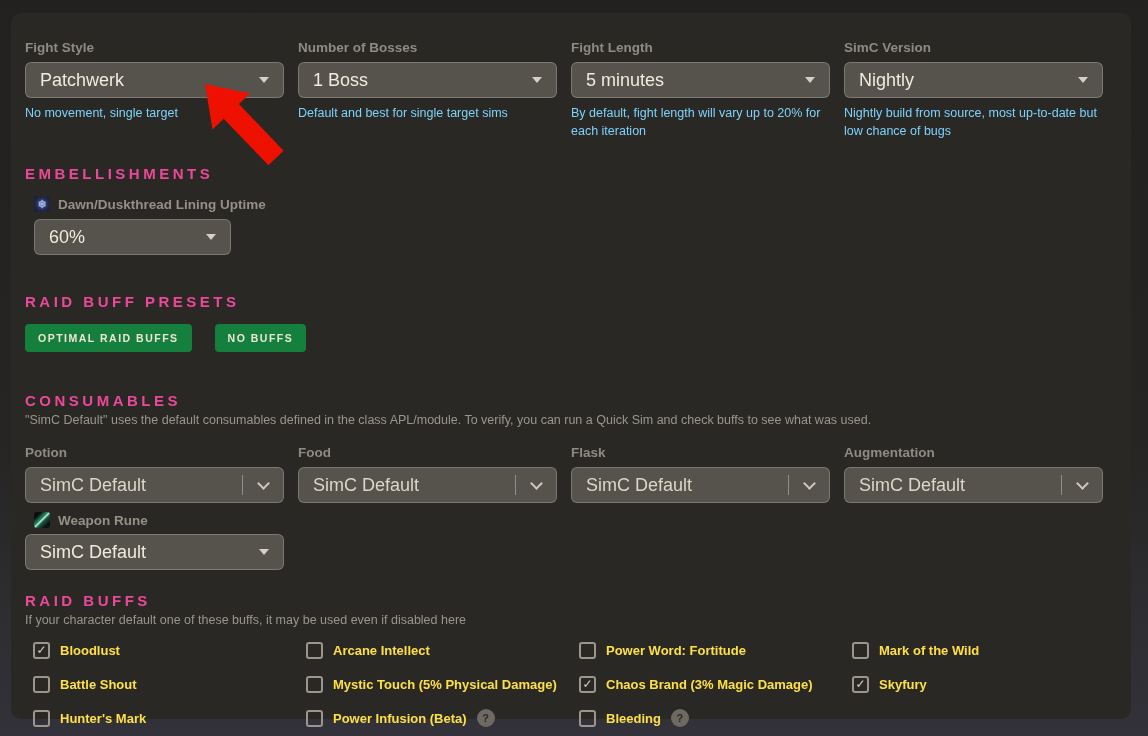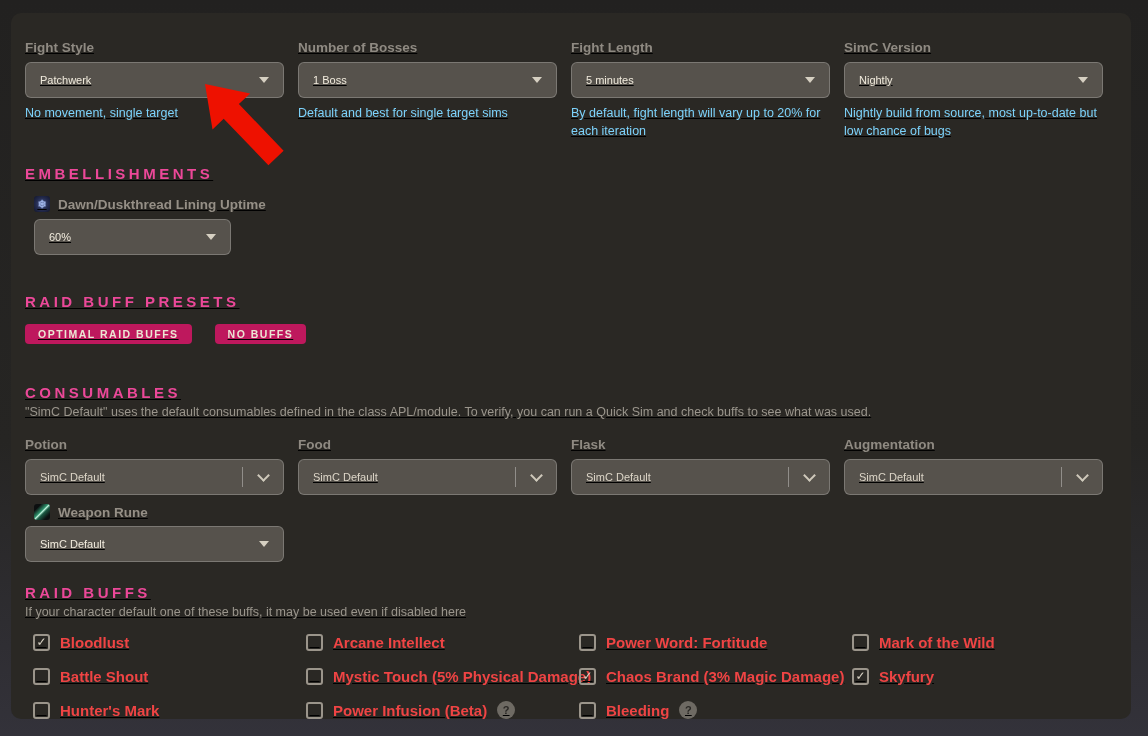--- a/index.html
+++ b/index.html
@@ -6,28 +6,27 @@
   html,body { width:1148px; height:736px; overflow:hidden; }
   body {
     font-family:"Liberation Sans", sans-serif;
     background:linear-gradient(180deg,#222120 0%,#262523 60%,#33323a 100%);
     position:relative;
   }
   .panel {
     position:absolute; left:11px; top:13px; width:1120px; height:706px;
     background:#2a2824; border-radius:10px;
     padding:27px 18px 0 14px;
-    text-decoration:underline;
   }
   .grid4 { display:grid; grid-template-columns:repeat(4,259px); column-gap:14px; }
   .field-label { font-size:13.5px; font-weight:bold; color:#8f8a82; margin-bottom:7px; }
   .select {
     height:36px; background:#56524c; border:1px solid rgba(255,255,255,0.22);
     border-radius:6px; display:flex; align-items:center; padding:0 14px;
-    color:#f1ebdd; font-size:11px; position:relative; cursor:pointer;
+    color:#f1ebdd; font-size:18px; position:relative; cursor:pointer;
   }
   .select .caret {
     position:absolute; right:14px; top:50%; margin-top:-3px;
     width:0; height:0; border-left:5px solid transparent; border-right:5px solid transparent;
     border-top:6px solid #d6d0c2;
   }
   .select.split { color:#ddd6c8; }
   .select.split .divider {
     position:absolute; right:40px; top:7px; bottom:7px; width:1px;
     background:rgba(255,255,255,0.35);
@@ -43,34 +42,34 @@
   }
   .sub-label { display:flex; align-items:center; gap:8px; padding-left:9px;
     font-size:13.5px; font-weight:bold; color:#958f86; }
   .item-icon { width:16px; height:16px; border-radius:3px; flex:0 0 16px;
     display:flex; align-items:center; justify-content:center; }
   .icon-thread { background:radial-gradient(circle at 50% 50%, #46558a 0%, #232a4d 55%, #12162b 100%);
     color:#9db2e6; font-size:11px; line-height:1; }
   .icon-rune { background:linear-gradient(135deg,#0c0f10 22%,#2e8f6a 44%,#b8f0d8 50%,#1b5b44 58%,#0c0f10 82%); }
   .btn-row { display:flex; gap:23px; margin-top:14px; }
   .preset-btn {
-    background:#be185d; border:none; border-radius:4px; height:20px; padding:0 13px;
+    background:#15803d; border:none; border-radius:4px; height:28px; padding:0 13px;
     color:#ece5d3; font-family:"Liberation Sans",sans-serif;
     font-size:10.5px; font-weight:bold; letter-spacing:1.5px; cursor:pointer;
   }
   .section-sub { font-size:12.5px; color:#9a958c; margin-top:4px; }
   .cb-grid { display:grid; grid-template-columns:repeat(4,259px); column-gap:14px; row-gap:14px; margin-top:13px; }
   .cb-item { display:flex; align-items:center; gap:10px; padding-left:8px; height:20px; white-space:nowrap; }
   .cbox {
     width:17px; height:17px; border:2px solid #9b958b; border-radius:3px; flex:0 0 17px;
     display:flex; align-items:center; justify-content:center; cursor:pointer;
     color:transparent; font-size:12px; line-height:1;
   }
   .cb-item.checked .cbox { color:#d6d0c2; }
-  .cb-label { font-size:15px; font-weight:bold; color:#ef4444; }
+  .cb-label { font-size:13px; font-weight:bold; color:#fde047; }
   .help-badge {
     width:18px; height:18px; border-radius:50%; background:#6e6a63; color:#2a2825;
     font-size:11px; font-weight:bold; display:flex; align-items:center; justify-content:center;
     cursor:pointer;
   }
   .arrow-svg { position:absolute; left:0; top:0; width:1148px; height:736px; pointer-events:none; }
   .arrow-svg polygon { fill:#ee1100; }
   .mt-emb { margin-top:25px; }
   .mt-items { margin-top:14px; }
   .mt-sel { margin-top:7px; }

